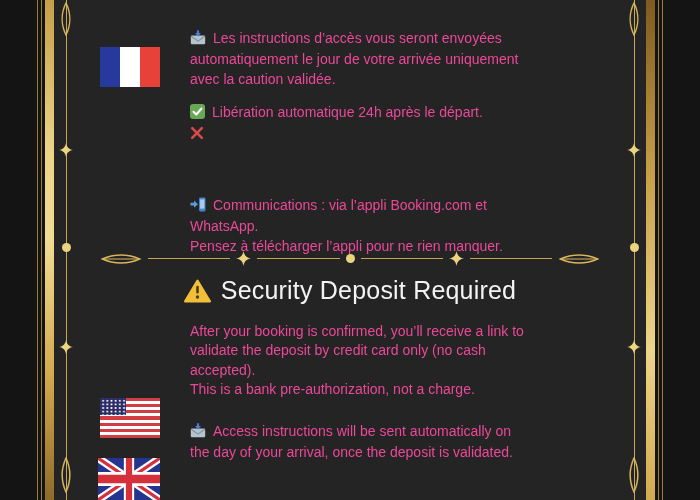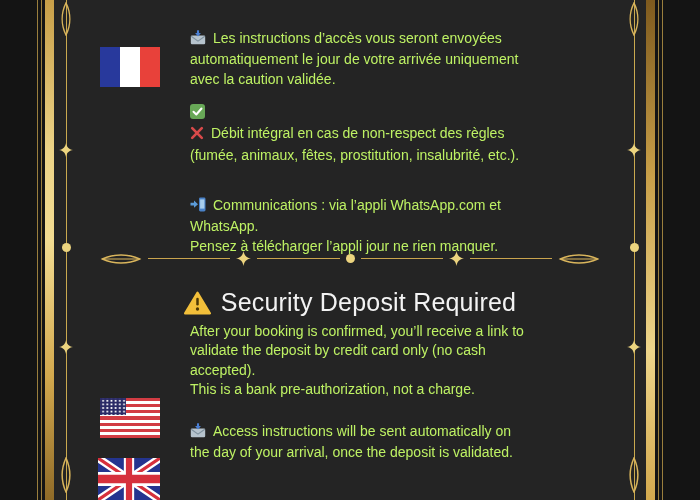--- a/index.html
+++ b/index.html
@@ -16,23 +16,23 @@
   .band{position:absolute;top:0;bottom:0;width:9px;}
   .band-left{left:45px;background:linear-gradient(180deg,#c89f48 0%,#ecd387 30%,#f2dc92 48%,#d3a94e 75%,#8f6b28 100%);}
   .band-right{left:646px;background:linear-gradient(180deg,#7e5a1e 0%,#c89f48 35%,#eed58a 70%,#d3a94e 100%);}
   .stem{position:absolute;top:0;bottom:0;width:1px;background:#c9a94f;}
   .orn{position:absolute;}
   .dot{position:absolute;width:9px;height:9px;border-radius:50%;background:#ecd47f;}
   
   .divider{position:absolute;left:100px;top:250px;width:500px;height:17px;display:flex;align-items:center;}
   .divider .seg{flex:1;height:1.5px;background:#c9a44e;margin:0 6px;}
   
-  .para{position:absolute;left:190px;width:336px;font-size:14px;line-height:19.4px;color:#bef264;}
+  .para{position:absolute;left:190px;width:336px;font-size:14px;line-height:19.4px;color:#ec4899;}
   .para .row{display:block;}
-  .heading{position:absolute;left:100px;top:288px;width:500px;display:flex;justify-content:center;align-items:center;gap:10px;
+  .heading{position:absolute;left:100px;top:276px;width:500px;display:flex;justify-content:center;align-items:center;gap:10px;
     font-size:25px;color:#f3f3f3;font-weight:400;letter-spacing:.2px;}
   .ic{display:inline-block;vertical-align:-2px;margin-right:7px;}
   
   .flag{position:absolute;display:flex;overflow:hidden;}
   .flag-fr{left:100px;top:47px;width:60px;height:40px;}
   .flag-fr span{flex:1;}
   .fr-blue{background:#28399c;}
   .fr-white{background:#ffffff;}
   .fr-red{background:#e8413a;}
   .flag-us{left:100px;top:398px;width:60px;height:40px;position:absolute;
@@ -100,38 +100,38 @@
     <rect x="8.7" y="0" width="2.6" height="3.6" fill="#4a7fd4"></rect>
     <path d="M6.4 3.4 h7.2 L10 7.6 Z" fill="#4a7fd4"></path>
   </svg></span><span>Les instructions d’accès vous seront envoyées automatiquement le jour de votre arrivée uniquement avec la caution validée.</span>
 </p>
 
 <p class="para" style="top:89px">
   <span class="row">
     <span class="ic"><svg width="15" height="15" viewBox="0 0 15 15">
       <rect width="15" height="15" rx="3" fill="#68a857"></rect>
       <path d="M3.5 7.8 L6.3 10.5 L11.5 4.5" stroke="#ffffff" stroke-width="2" fill="none" stroke-linecap="round" stroke-linejoin="round"></path>
-    </svg></span>
+    </svg></span><span>Libération automatique 24h après le départ.</span>
   </span>
   <span class="row">
     <span class="ic"><svg width="14" height="14" viewBox="0 0 14 14">
       <path d="M2.2 2.2 L11.8 11.8 M11.8 2.2 L2.2 11.8" stroke="#d94a4a" stroke-width="2.6" stroke-linecap="round"></path>
-    </svg></span><span>Débit intégral en cas de non-respect des règles (fumée, animaux, fêtes, prostitution, insalubrité, etc.).</span>
+    </svg></span>
   </span>
 </p>
 
 <p class="para" style="top:182px">
   <span class="row">
     <span class="ic"><svg width="16" height="15" viewBox="0 0 16 15">
       <path d="M0.5 5.8 h3.5 V3.6 l4 3.6 L4 10.8 V8.6 H0.5 Z" fill="#5b9bd9"></path>
       <rect x="9" y="0.5" width="6.5" height="14" rx="1.4" fill="#4a82c8"></rect>
       <rect x="10.1" y="2.4" width="4.3" height="9.2" fill="#a8cdeb"></rect>
-    </svg></span><span>Communications : via l’appli WhatsApp.com et WhatsApp.</span>
+    </svg></span><span>Communications : via l’appli Booking.com et WhatsApp.</span>
   </span>
-  <span class="row">Pensez à télécharger l’appli jour ne rien manquer.</span>
+  <span class="row">Pensez à télécharger l’appli pour ne rien manquer.</span>
 </p>
 
 <div class="divider">
   <svg width="42" height="16" viewBox="0 0 44 18">
     <path d="M1 9 C14 3 30 3 43 9 C30 15 14 15 1 9 Z" fill="none" stroke="#d9b55c" stroke-width="1.6"></path>
     <path d="M1 9 H43" stroke="#d9b55c" stroke-width="1.2"></path>
   </svg>
   <span class="seg"></span>
   <svg width="15" height="15" viewBox="0 0 16 16">
     <path d="M8 0 C8.8 4.8 11.2 7.2 16 8 C11.2 8.8 8.8 11.2 8 16 C7.2 11.2 4.8 8.8 0 8 C4.8 7.2 7.2 4.8 8 0 Z" fill="#ecd47f"></path>

